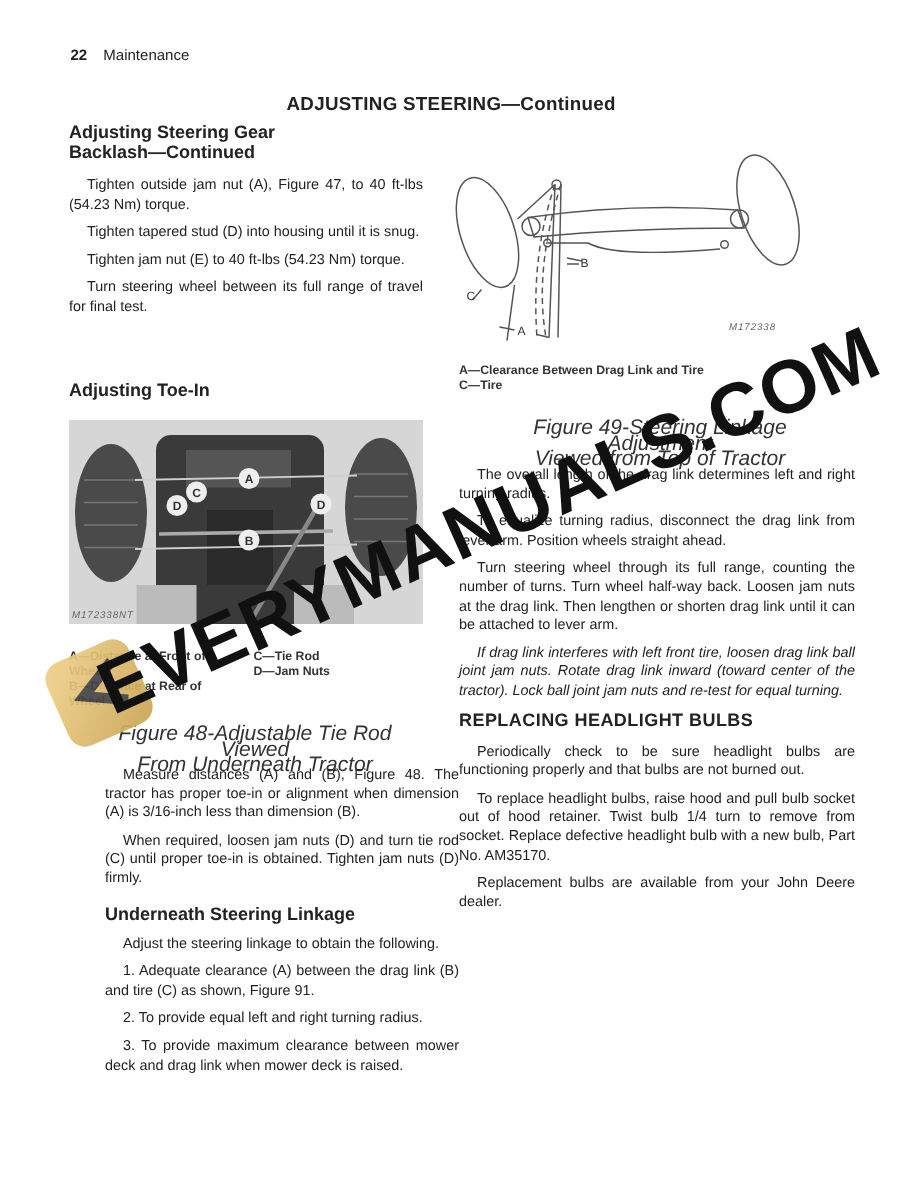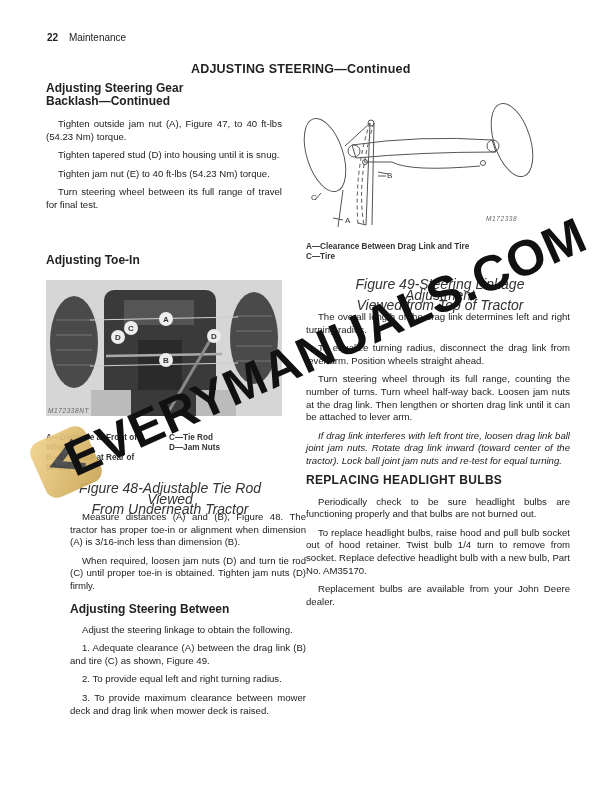--- a/index.html
+++ b/index.html
@@ -91,23 +91,23 @@
   <div>D—Jam Nuts</div>
 </div>
 <div class="fig-caption" style="left:70px; top:483px; width:200px;">
   <div>Figure 48-Adjustable Tie Rod Viewed</div>
   <div>From Underneath Tractor</div>
 </div>
 
 <div class="col col-left" style="top:511px;margin-left:24px;">
   <p>Measure distances (A) and (B), Figure 48. The tractor has proper toe-in or alignment when dimension (A) is 3/16-inch less than dimension (B).</p>
   <p style="margin-bottom:10px;">When required, loosen jam nuts (D) and turn tie rod (C) until proper toe-in is obtained. Tighten jam nuts (D) firmly.</p>
-  <h2>Adjusting Steering Between</h2>
+  <h2>Underneath Steering Linkage</h2>
   <p>Adjust the steering linkage to obtain the following.</p>
-  <p>1. Adequate clearance (A) between the drag link (B) and tire (C) as shown, Figure 49.</p>
+  <p>1. Adequate clearance (A) between the drag link (B) and tire (C) as shown, Figure 91.</p>
   <p>2. To provide equal left and right turning radius.</p>
   <p>3. To provide maximum clearance between mower deck and drag link when mower deck is raised.</p>
 </div>
 
 <svg style="position:absolute; left:300px; top:90px;" width="280" height="150" viewBox="0 0 280 150">
   <g fill="none" stroke="#555" stroke-width="1">
     <ellipse cx="25" cy="65" rx="18" ry="38" transform="rotate(-18 25 65)"></ellipse>
     <ellipse cx="212" cy="50" rx="18" ry="38" transform="rotate(-18 212 50)"></ellipse>
     <path d="M52 55 Q 120 45 192 50 L 196 62 Q 120 62 56 68 Z"></path>
     <ellipse cx="54" cy="61" rx="6" ry="6"></ellipse>

